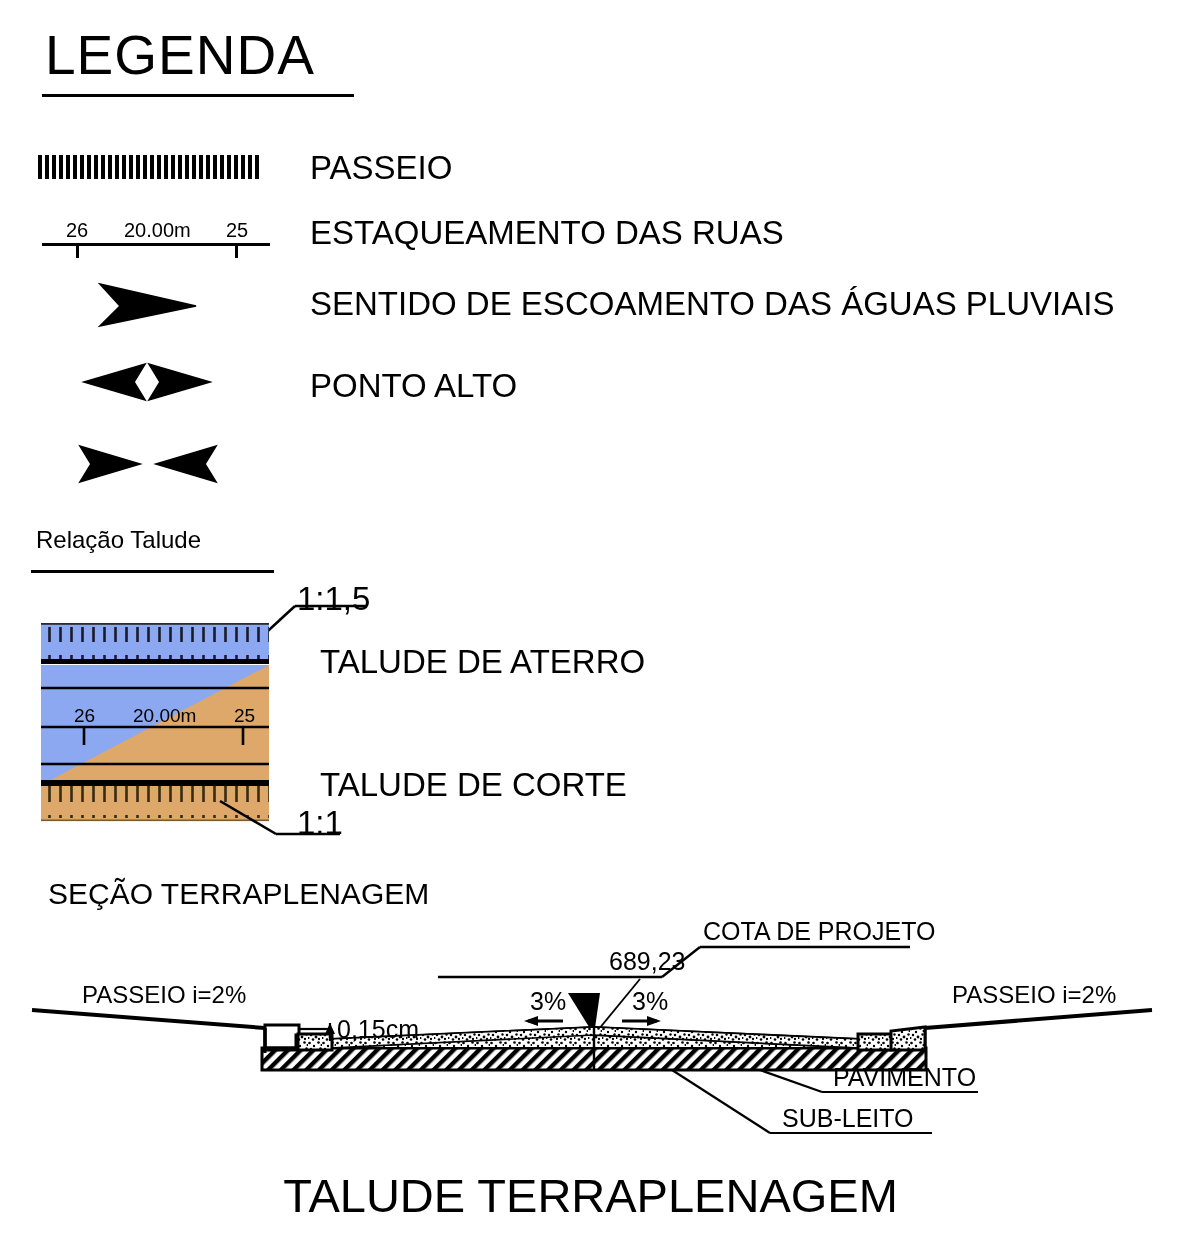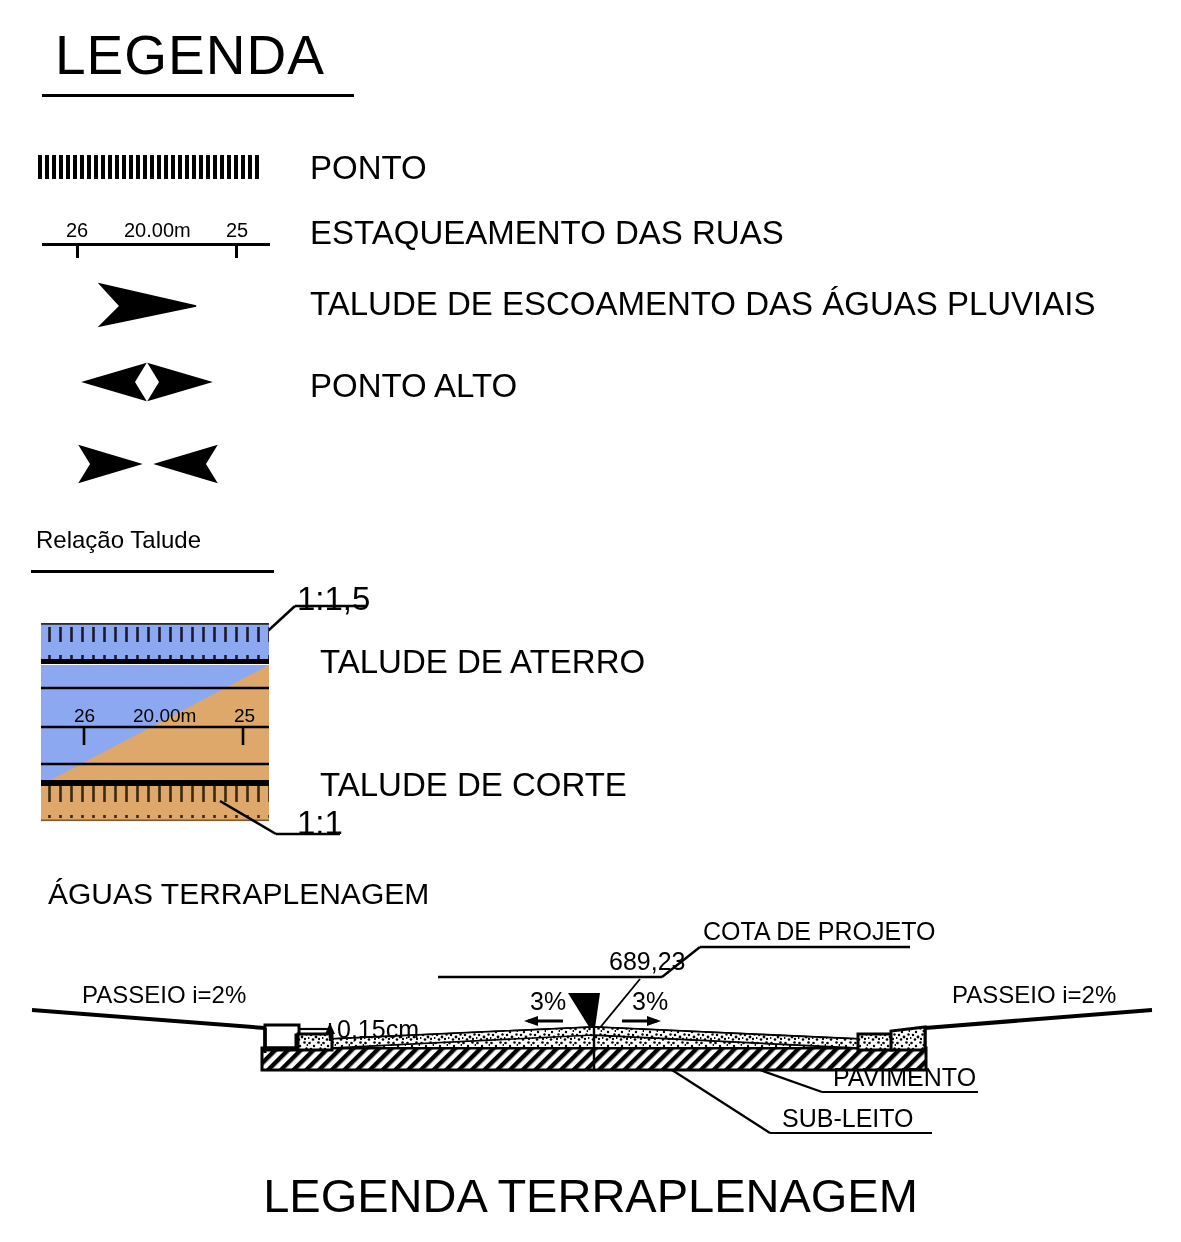--- a/index.html
+++ b/index.html
@@ -1,21 +1,21 @@
 <!DOCTYPE html>
 <html><head>
 <meta charset="utf-8">
 <style>
   html,body{margin:0;padding:0;background:#ffffff;}
   body{width:1181px;height:1242px;position:relative;overflow:hidden;
        font-family:"Liberation Sans",sans-serif;color:#000;}
   .page{position:absolute;inset:0;}
 
   
-  .title-legenda{position:absolute;left:55px;top:28px;font-size:55px;
+  .title-legenda{position:absolute;left:45px;top:28px;font-size:55px;
       letter-spacing:1px;line-height:1;white-space:nowrap;}
   .title-legenda-rule{position:absolute;left:42px;top:94px;width:312px;height:3px;background:#000;}
 
   .title-relacao{position:absolute;left:36px;top:528px;font-size:24px;line-height:1;white-space:nowrap;}
   .title-relacao-rule{position:absolute;left:31px;top:570px;width:243px;height:3px;background:#000;}
 
   .title-secao{position:absolute;left:48px;top:879px;font-size:30px;line-height:1;white-space:nowrap;}
 
   .title-bottom{position:absolute;left:0;right:0;top:1172px;text-align:center;
       font-size:47px;line-height:1;white-space:nowrap;}
@@ -41,36 +41,36 @@
 </style>
 </head>
 <body>
 
 <div class="page">
 
   <div class="title-legenda">LEGENDA</div>
   <div class="title-legenda-rule"></div>
 
   <div class="divisa"></div>
-  <div class="row-label" style="left:310px;top:151px;">PONTO</div>
+  <div class="row-label" style="left:310px;top:151px;">PASSEIO</div>
 
   <div class="stationwrap">
     <div class="st-line" style="left:42px;top:243px;width:228px;height:3px;"></div>
     <div class="st-line" style="left:76px;top:243px;width:3px;height:15px;"></div>
     <div class="st-line" style="left:235px;top:243px;width:3px;height:15px;"></div>
     <div class="st-num" style="left:66px;top:220px;">26</div>
     <div class="st-num" style="left:124px;top:220px;">20.00m</div>
     <div class="st-num" style="left:226px;top:220px;">25</div>
   </div>
   <div class="row-label" style="left:310px;top:216px;">ESTAQUEAMENTO DAS RUAS</div>
 
   <svg class="sym" style="left:98px;top:282px;" width="100" height="46" viewBox="0 0 100 46">
     <polygon points="2,2 98,24 2,44 22,24" fill="#000" stroke="#000" stroke-width="1.6"></polygon>
   </svg>
-  <div class="row-label" style="left:310px;top:287px;">TALUDE DE ESCOAMENTO DAS ÁGUAS PLUVIAIS</div>
+  <div class="row-label" style="left:310px;top:287px;">SENTIDO DE ESCOAMENTO DAS ÁGUAS PLUVIAIS</div>
 
   <svg class="sym" style="left:82px;top:362px;" width="130" height="40" viewBox="0 0 130 40">
     <polygon points="2,20 63,2 52,20 63,38" fill="#000" stroke="#000" stroke-width="1.6"></polygon>
     <polygon points="128,20 67,2 78,20 67,38" fill="#000" stroke="#000" stroke-width="1.6"></polygon>
   </svg>
   <div class="row-label" style="left:310px;top:369px;">PONTO ALTO</div>
 
   <svg class="sym" style="left:78px;top:444px;" width="140" height="40" viewBox="0 0 140 40">
     <polygon points="62,20 2,2 13,20 2,38" fill="#000" stroke="#000" stroke-width="1.6"></polygon>
     <polygon points="78,20 138,2 127,20 138,38" fill="#000" stroke="#000" stroke-width="1.6"></polygon>
@@ -126,21 +126,21 @@
 
     <line x1="220" y1="226" x2="276" y2="259" stroke="#000" stroke-width="2.6"></line>
     <line x1="276" y1="259" x2="340" y2="259" stroke="#000" stroke-width="2.6"></line>
   </svg>
 
   <div class="lbl-talude" style="left:297px;top:582px;">1:1,5</div>
   <div class="lbl-talude" style="left:297px;top:806px;">1:1</div>
   <div class="lbl-talude" style="left:320px;top:645px;">TALUDE DE ATERRO</div>
   <div class="lbl-talude" style="left:320px;top:768px;">TALUDE DE CORTE</div>
 
-  <div class="title-secao">ÁGUAS TERRAPLENAGEM</div>
+  <div class="title-secao">SEÇÃO TERRAPLENAGEM</div>
 
   <svg class="sec-svg" width="1181" height="250" viewBox="0 0 1181 250">
     <defs>
 
       <pattern id="stipple" x="0" y="0" width="14" height="14" patternUnits="userSpaceOnUse">
         <rect width="14" height="14" fill="#fff"></rect>
         <g fill="#000">
           <circle cx="1.5" cy="2" r="1.35"></circle>
             <circle cx="6" cy="5" r="1.2"></circle>
           <circle cx="10.5" cy="1.5" r="1.3"></circle>
@@ -211,15 +211,15 @@
 
     <line x1="760" y1="155" x2="822" y2="177" stroke="#000" stroke-width="2.2"></line>
     <line x1="822" y1="177" x2="978" y2="177" stroke="#000" stroke-width="2.2"></line>
     <text x="833" y="171" font-family="Liberation Sans, sans-serif" font-size="25" fill="#000">PAVIMENTO</text>
 
     <line x1="672" y1="155" x2="770" y2="218" stroke="#000" stroke-width="2.2"></line>
     <line x1="770" y1="218" x2="932" y2="218" stroke="#000" stroke-width="2.2"></line>
     <text x="782" y="212" font-family="Liberation Sans, sans-serif" font-size="25" fill="#000">SUB-LEITO</text>
   </svg>
 
-  <div class="title-bottom">LEGENDA TERRAPLENAGEM</div>
+  <div class="title-bottom">TALUDE TERRAPLENAGEM</div>
 
 </div>
 
 </body></html>

